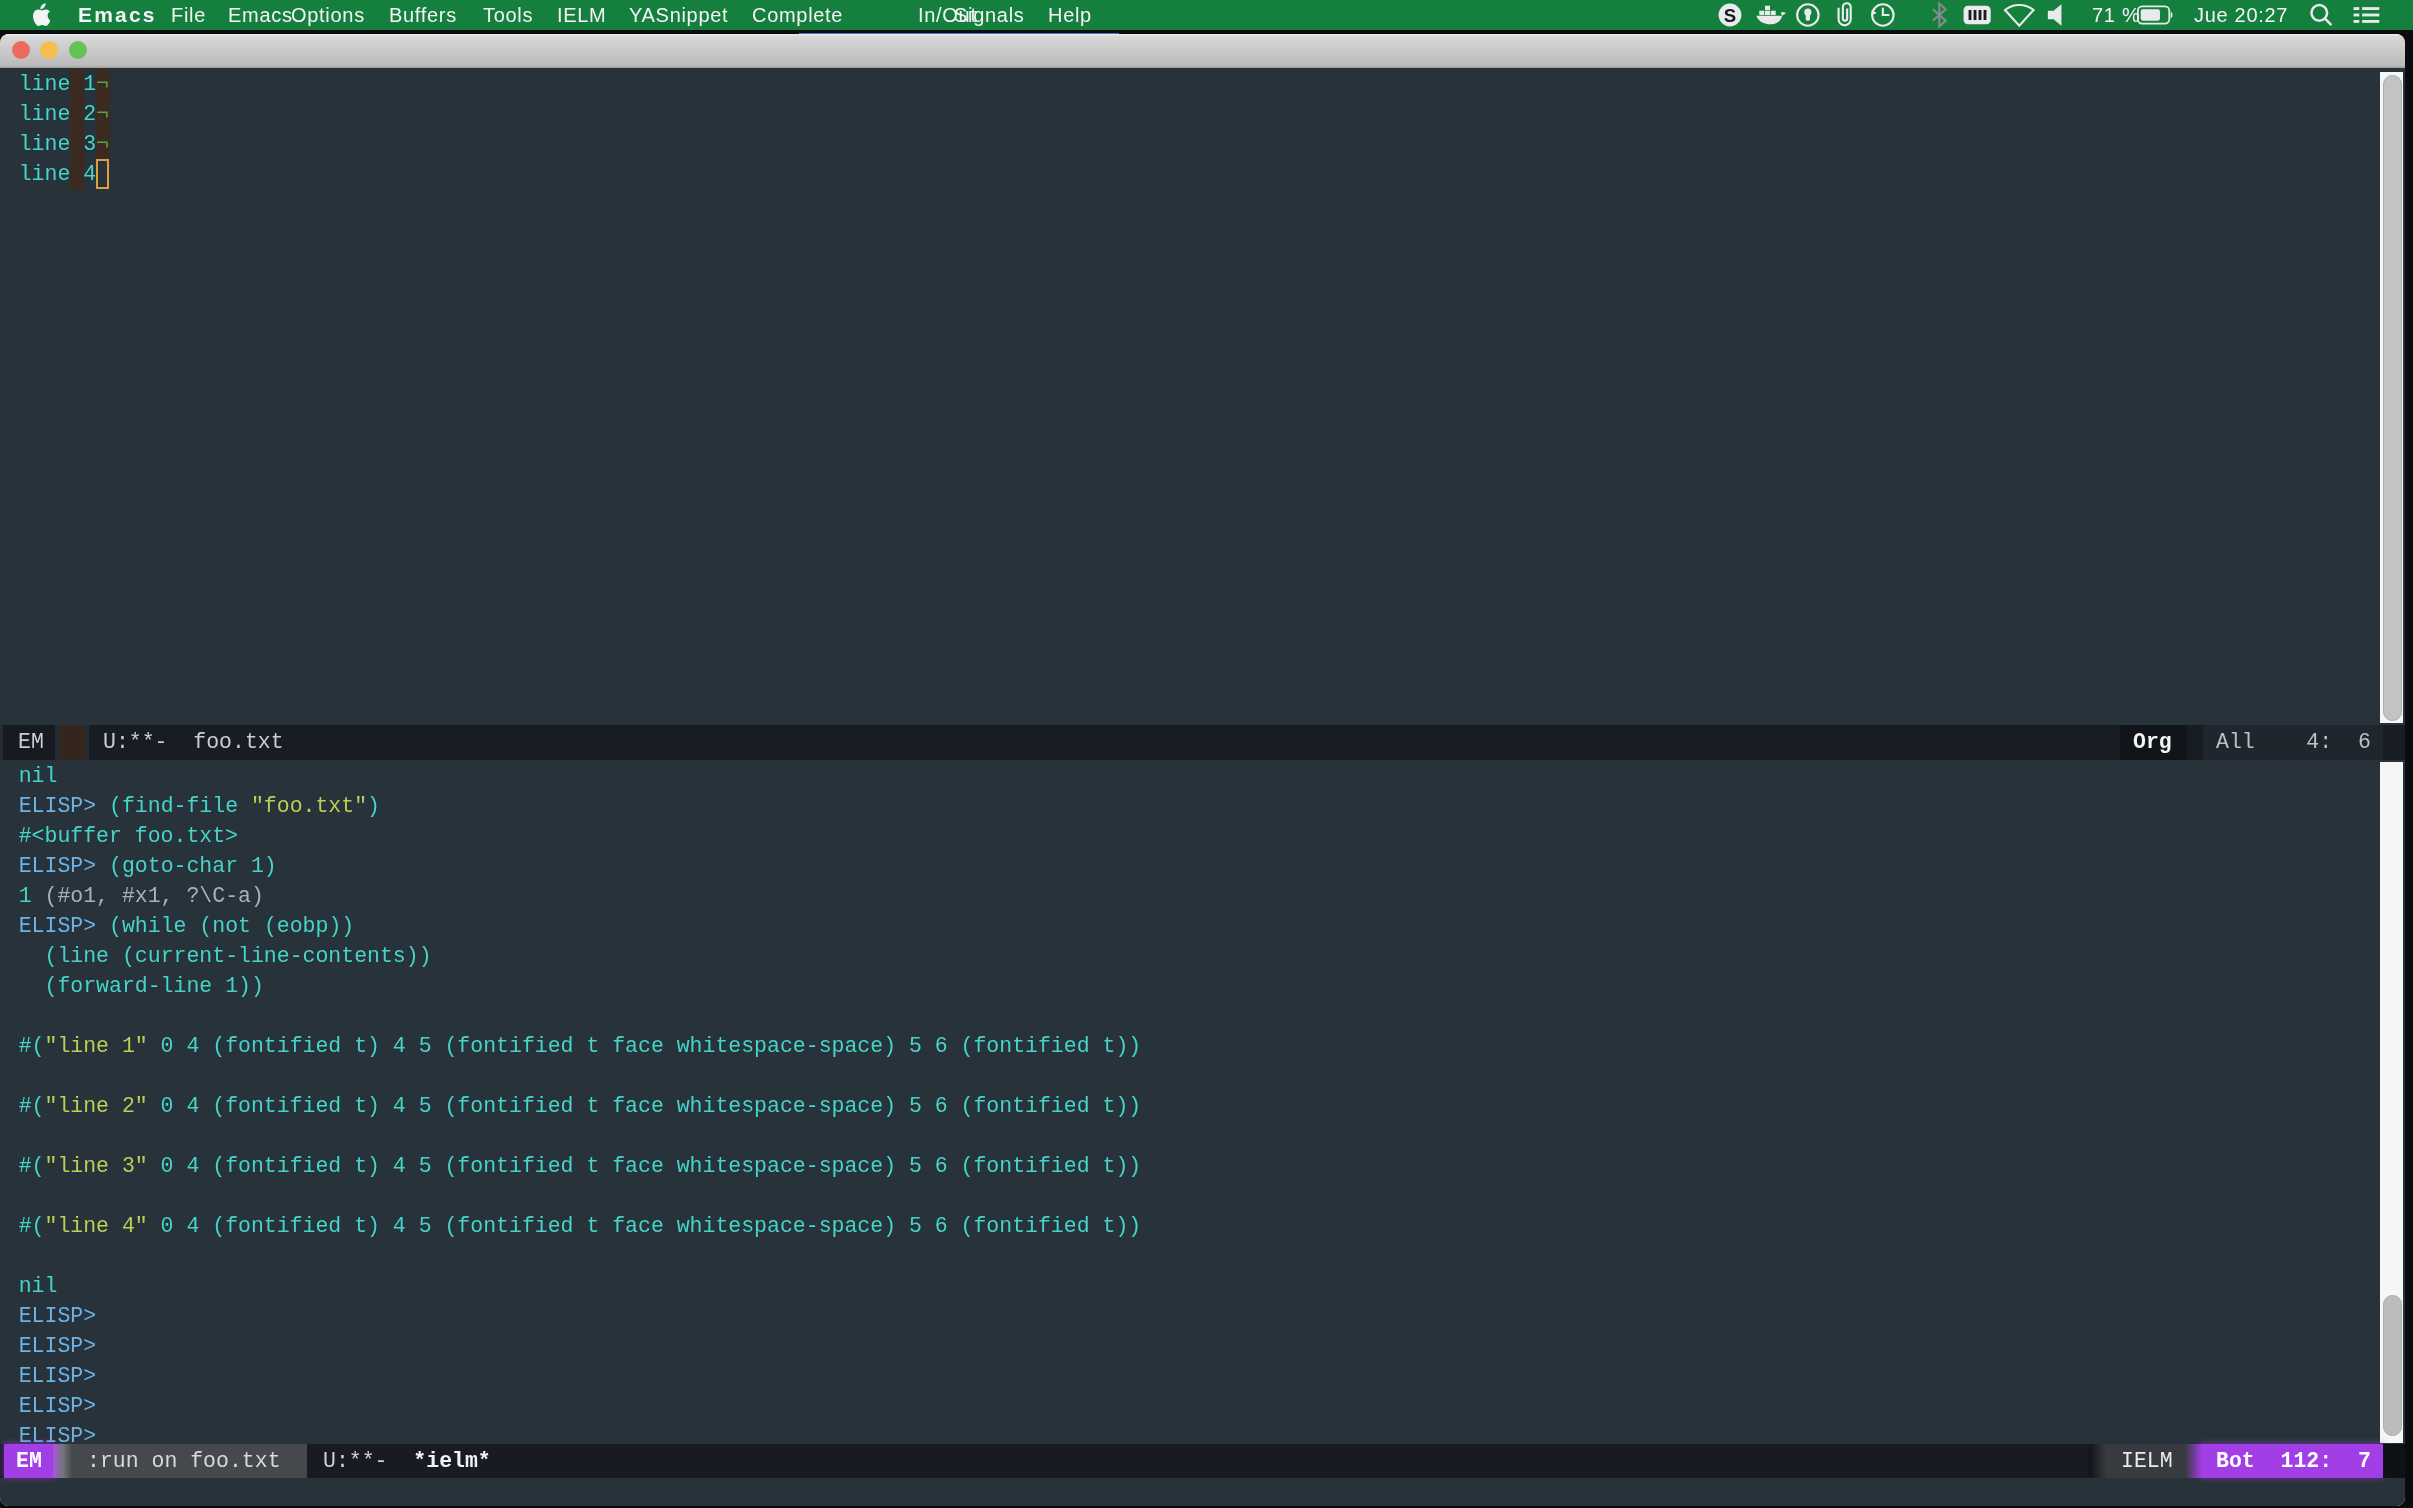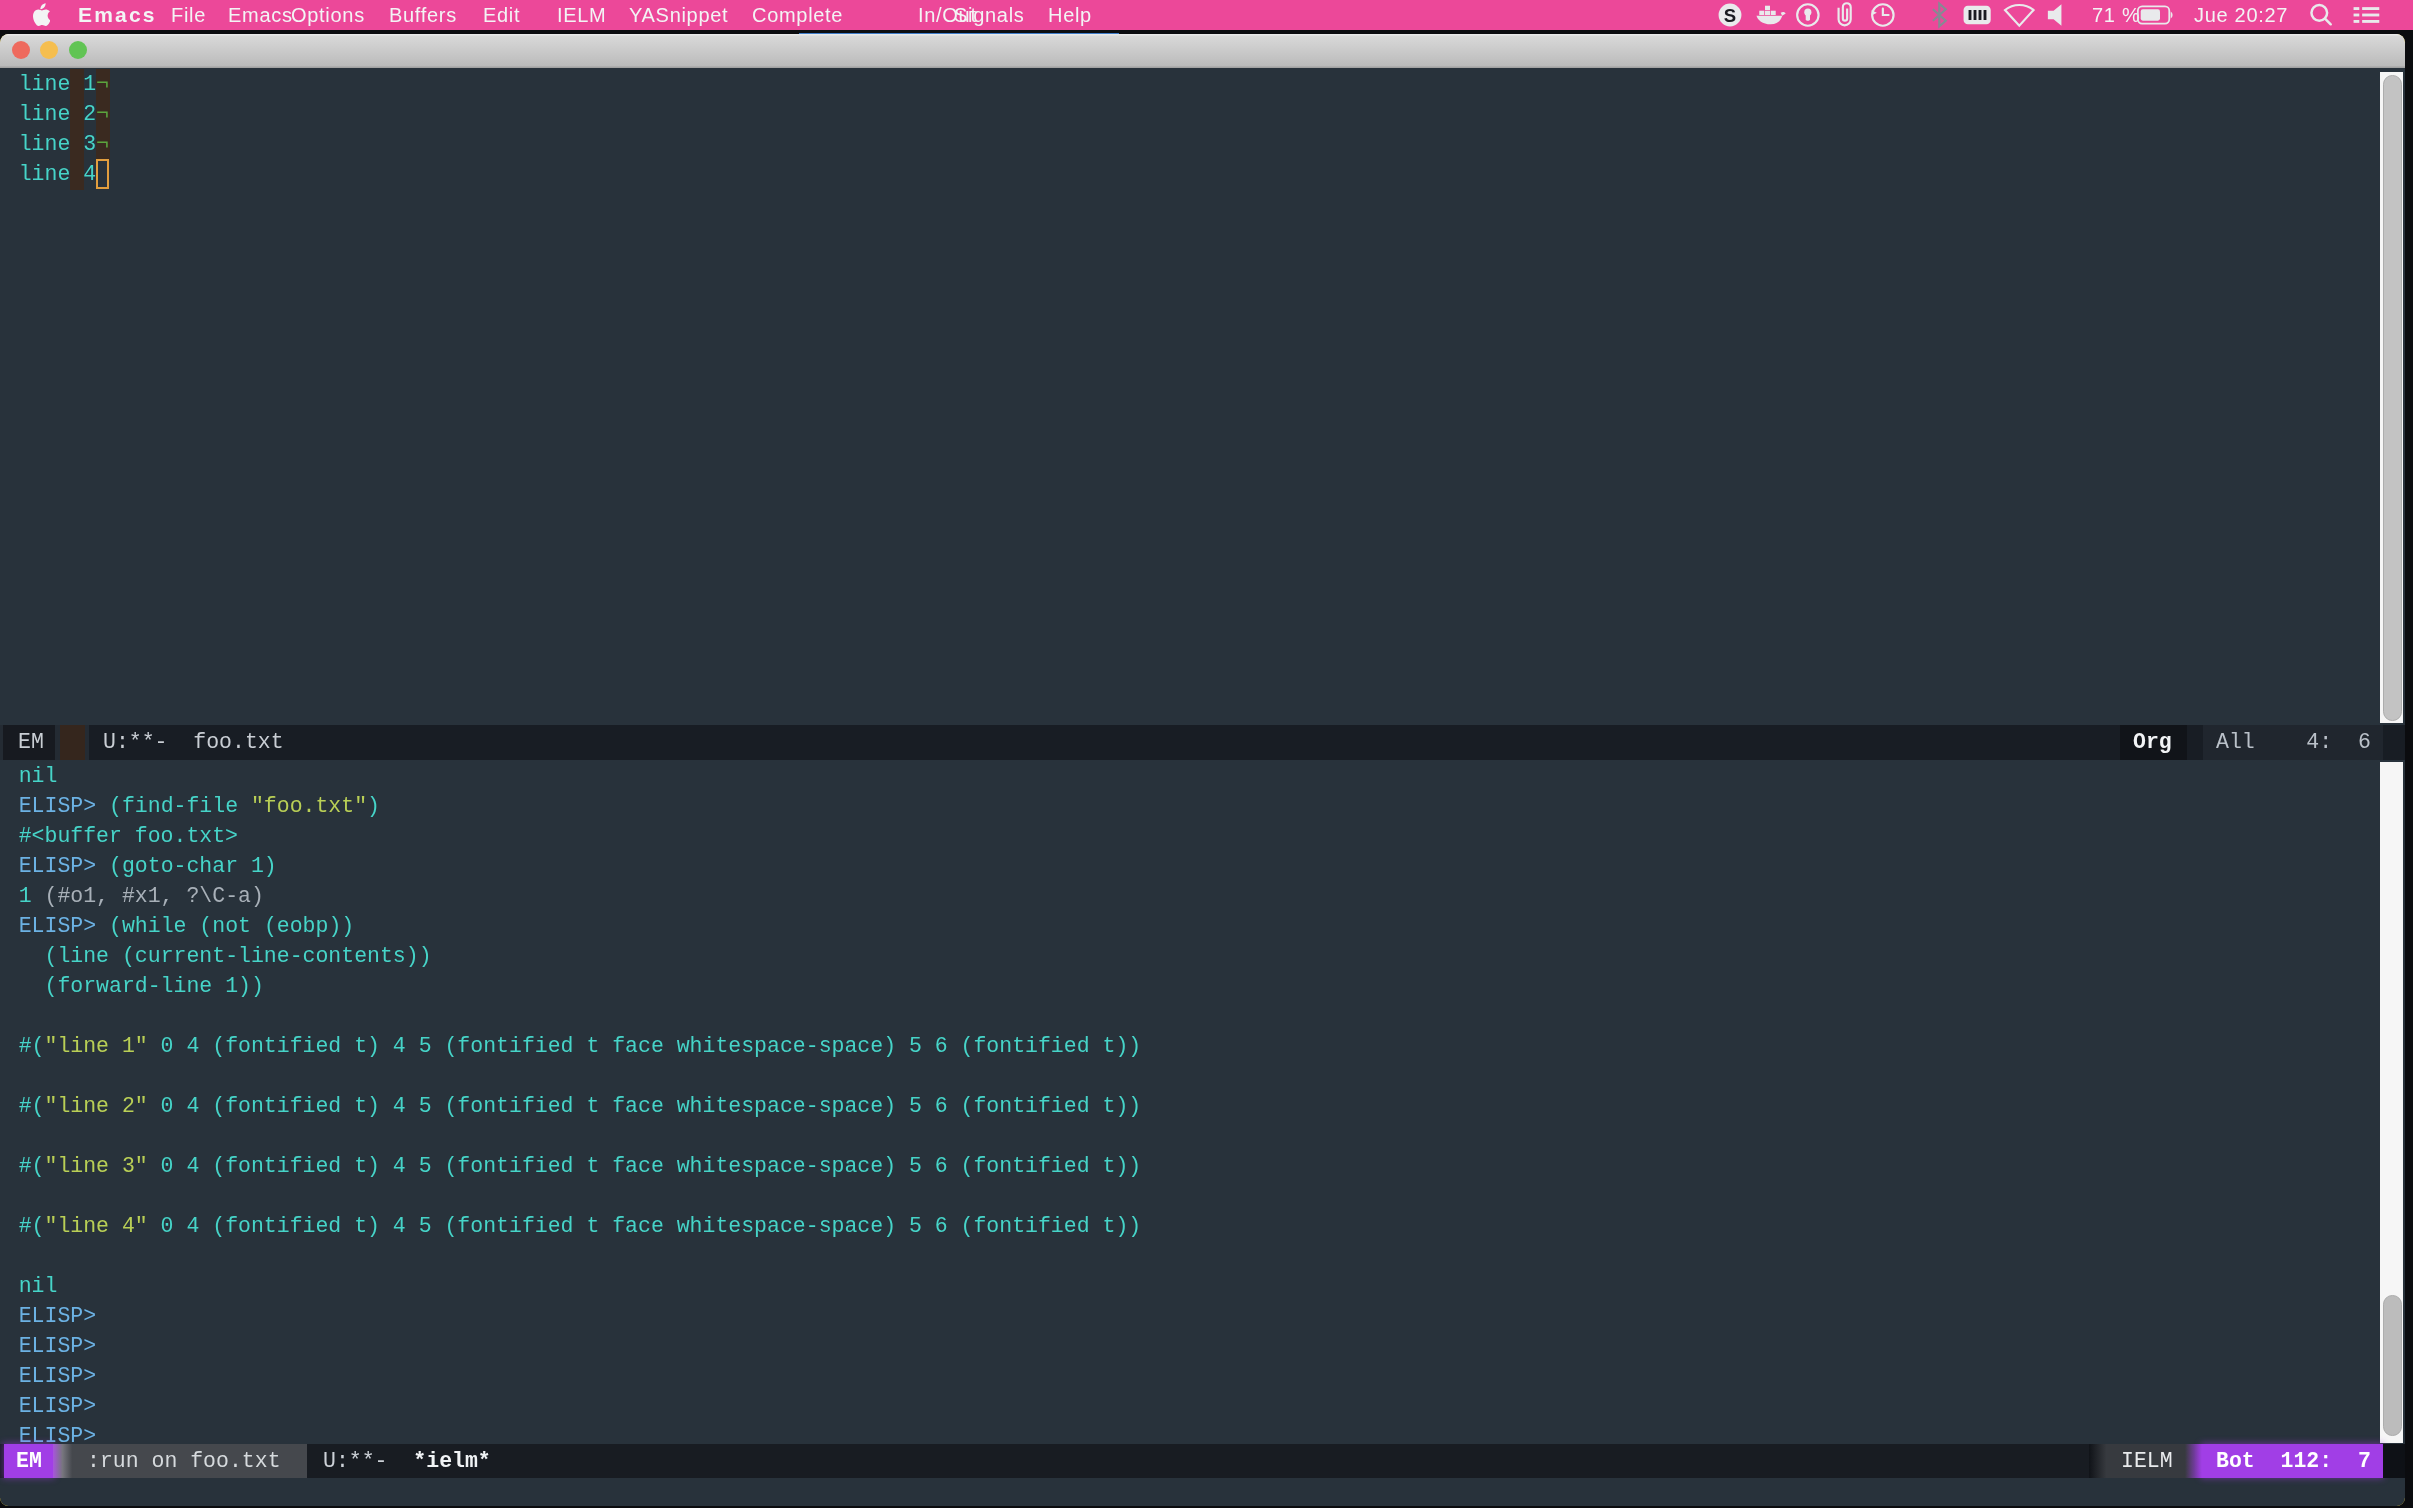--- a/index.html
+++ b/index.html
@@ -1,17 +1,17 @@
 <!DOCTYPE html>
 <html style="font-size:11.5px"><head><meta charset="utf-8">
 <style>
 html,body{margin:0;padding:0;width:2413px;height:1508px;background:#0b0c0f;overflow:hidden}
 *{box-sizing:border-box}
 .mono{font-family:"Liberation Mono",monospace}
-#menubar{position:absolute;left:0;top:0;width:2413px;height:30px;background:#ec4899;color:#f3f4f5;
+#menubar{position:absolute;left:0;top:0;width:2413px;height:30px;background:#15803d;color:#f3f4f5;
   font-family:"Liberation Sans",sans-serif;font-size:20px}
 #menubar span{position:absolute;top:3.6px;white-space:pre;letter-spacing:0.7px}
 #bluebar{position:absolute;left:799px;top:33px;width:320px;height:3.6px;background:#3e7cc9}
 #win{position:absolute;left:0;top:34px;width:2405px;height:1472px;border-radius:8.6px 8.6px 8.6px 8.6px;overflow:hidden;background:#fde047}
 #titlebar{position:absolute;left:0;top:0;width:2405px;height:34px;background:linear-gradient(#dadada,#b9b9b9);box-shadow:inset 0 1.4px 0 #e8e8e8,inset 0 -1.4px 0 #a2a2a2}
 .tl{position:absolute;top:7.2px;width:18px;height:18px;border-radius:50%}
 #content{position:absolute;left:0;top:34px;width:2405px;height:1438px;background:#28323b}
 pre{margin:0;position:absolute;font-family:"Liberation Mono",monospace;font-size:21.5px;line-height:30px;white-space:pre}
 .t{color:#46d4c8}
 .b{color:#46d4c8;font-weight:normal}
@@ -31,21 +31,21 @@
 <body>
 <div id="menubar">
   <svg style="position:absolute;left:30px;top:2.2px" width="20" height="26.6" viewBox="0 0 23.4 27">
       <path fill="#f3f4f5" d="M18.5 4.7c1.2-1.5 2-3.5 1.8-5.5-1.7.1-3.8 1.2-5 2.6-1.1 1.3-2 3.4-1.8 5.4 1.9.2 3.8-1 5-2.5z m4.4 10.9c0-3.6 2.9-5.3 3-5.4-1.6-2.4-4.2-2.7-5.1-2.8-2.2-.2-4.2 1.3-5.3 1.3-1.1 0-2.8-1.3-4.6-1.2-2.4 0-4.6 1.4-5.8 3.5-2.5 4.3-.7 10.7 1.8 14.2 1.2 1.7 2.6 3.6 4.4 3.6 1.8-.1 2.5-1.1 4.6-1.1 2.1 0 2.8 1.1 4.6 1.1 1.9 0 3.1-1.7 4.3-3.4 1.3-2 1.9-3.9 1.9-4-.1-.1-3.7-1.5-3.8-5.8z" transform="scale(0.9)"></path>
     </svg>
   <span style="left:78px;font-weight:bold;font-size:21px;letter-spacing:2.2px;top:2.9px">Emacs</span>
   <span style="left:171px">File</span>
   <span style="left:228px">Emacs</span>
   <span style="left:291px">Options</span>
   <span style="left:389px">Buffers</span>
-  <span style="left:483px">Edit</span>
+  <span style="left:483px">Tools</span>
   <span style="left:557px">IELM</span>
   <span style="left:629px">YASnippet</span>
   <span style="left:752px">Complete</span>
   <span style="left:918px">In/Out</span>
   <span style="left:954px">Signals</span>
   <span style="left:1048px">Help</span>
   <span style="left:2092px">71 %</span>
   <span style="left:2194px">Jue 20:27</span>
 </div>
 <div id="bluebar"></div>

